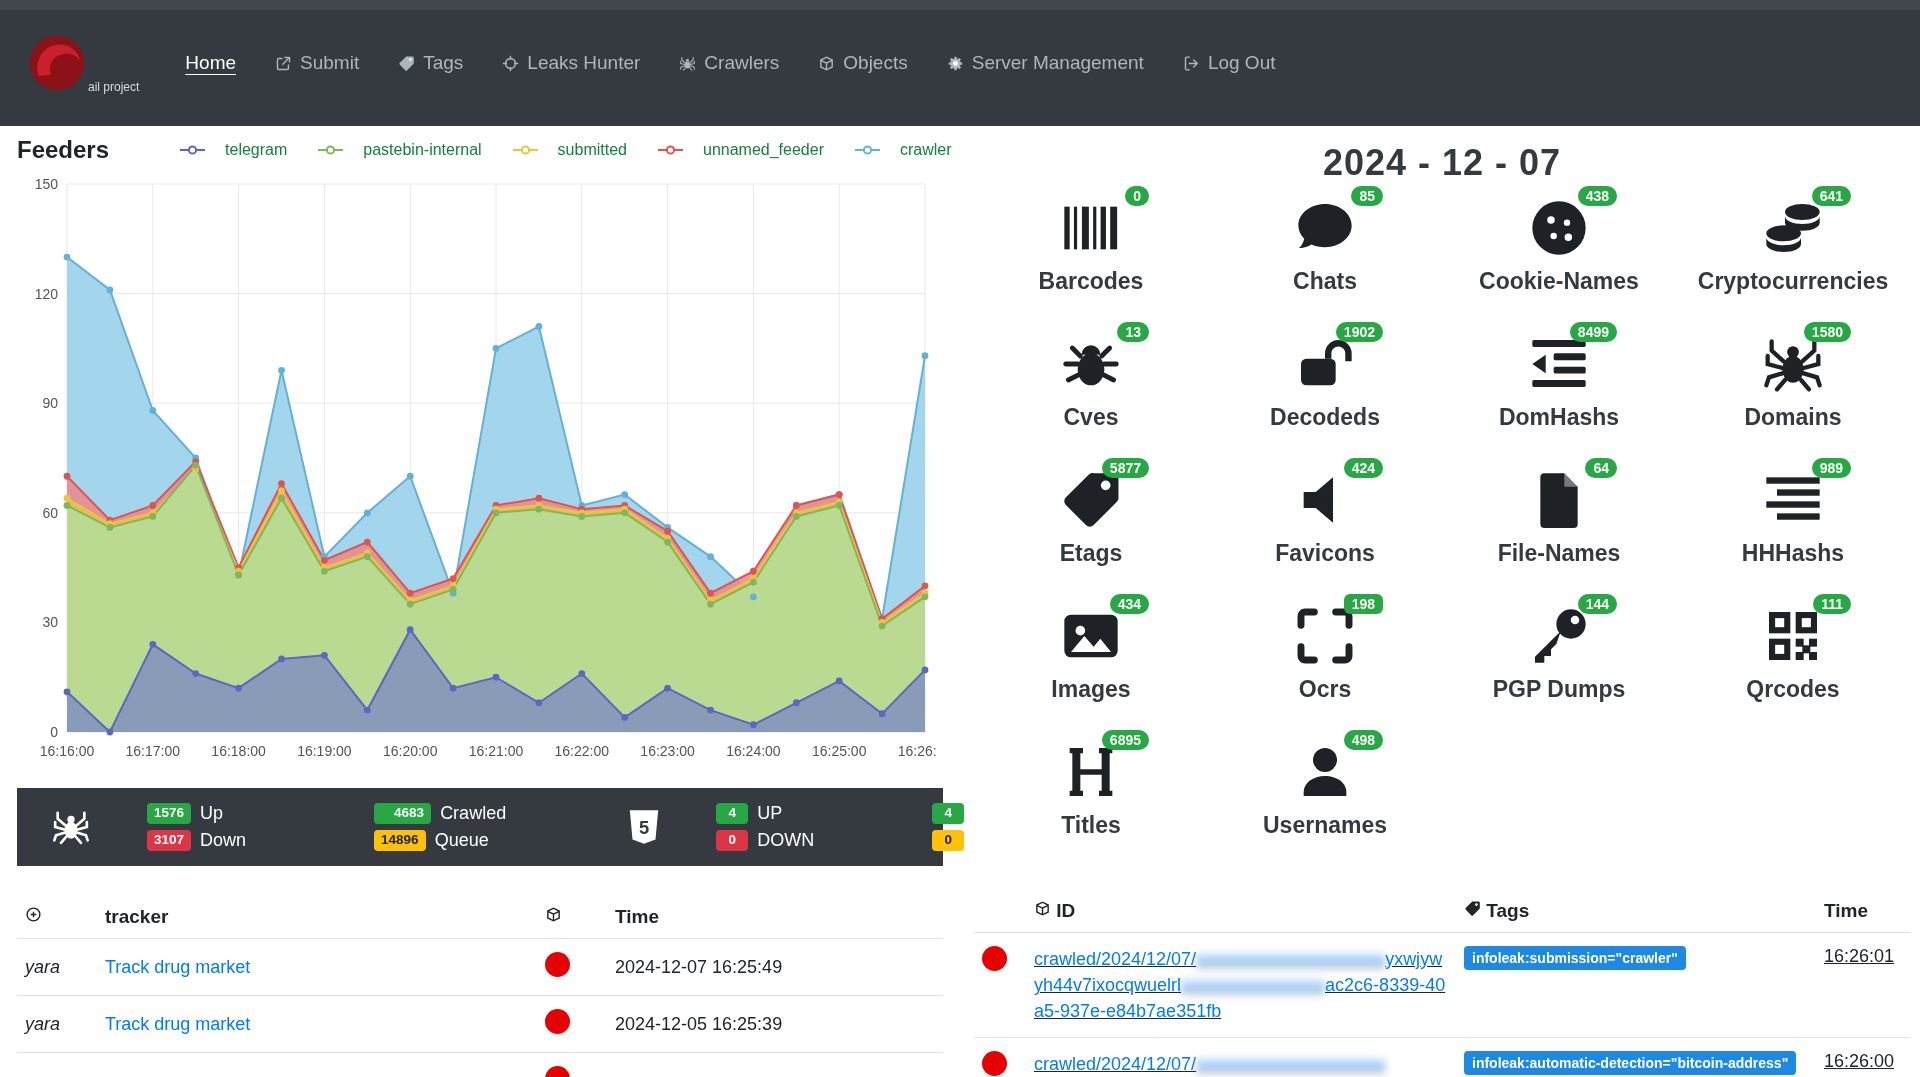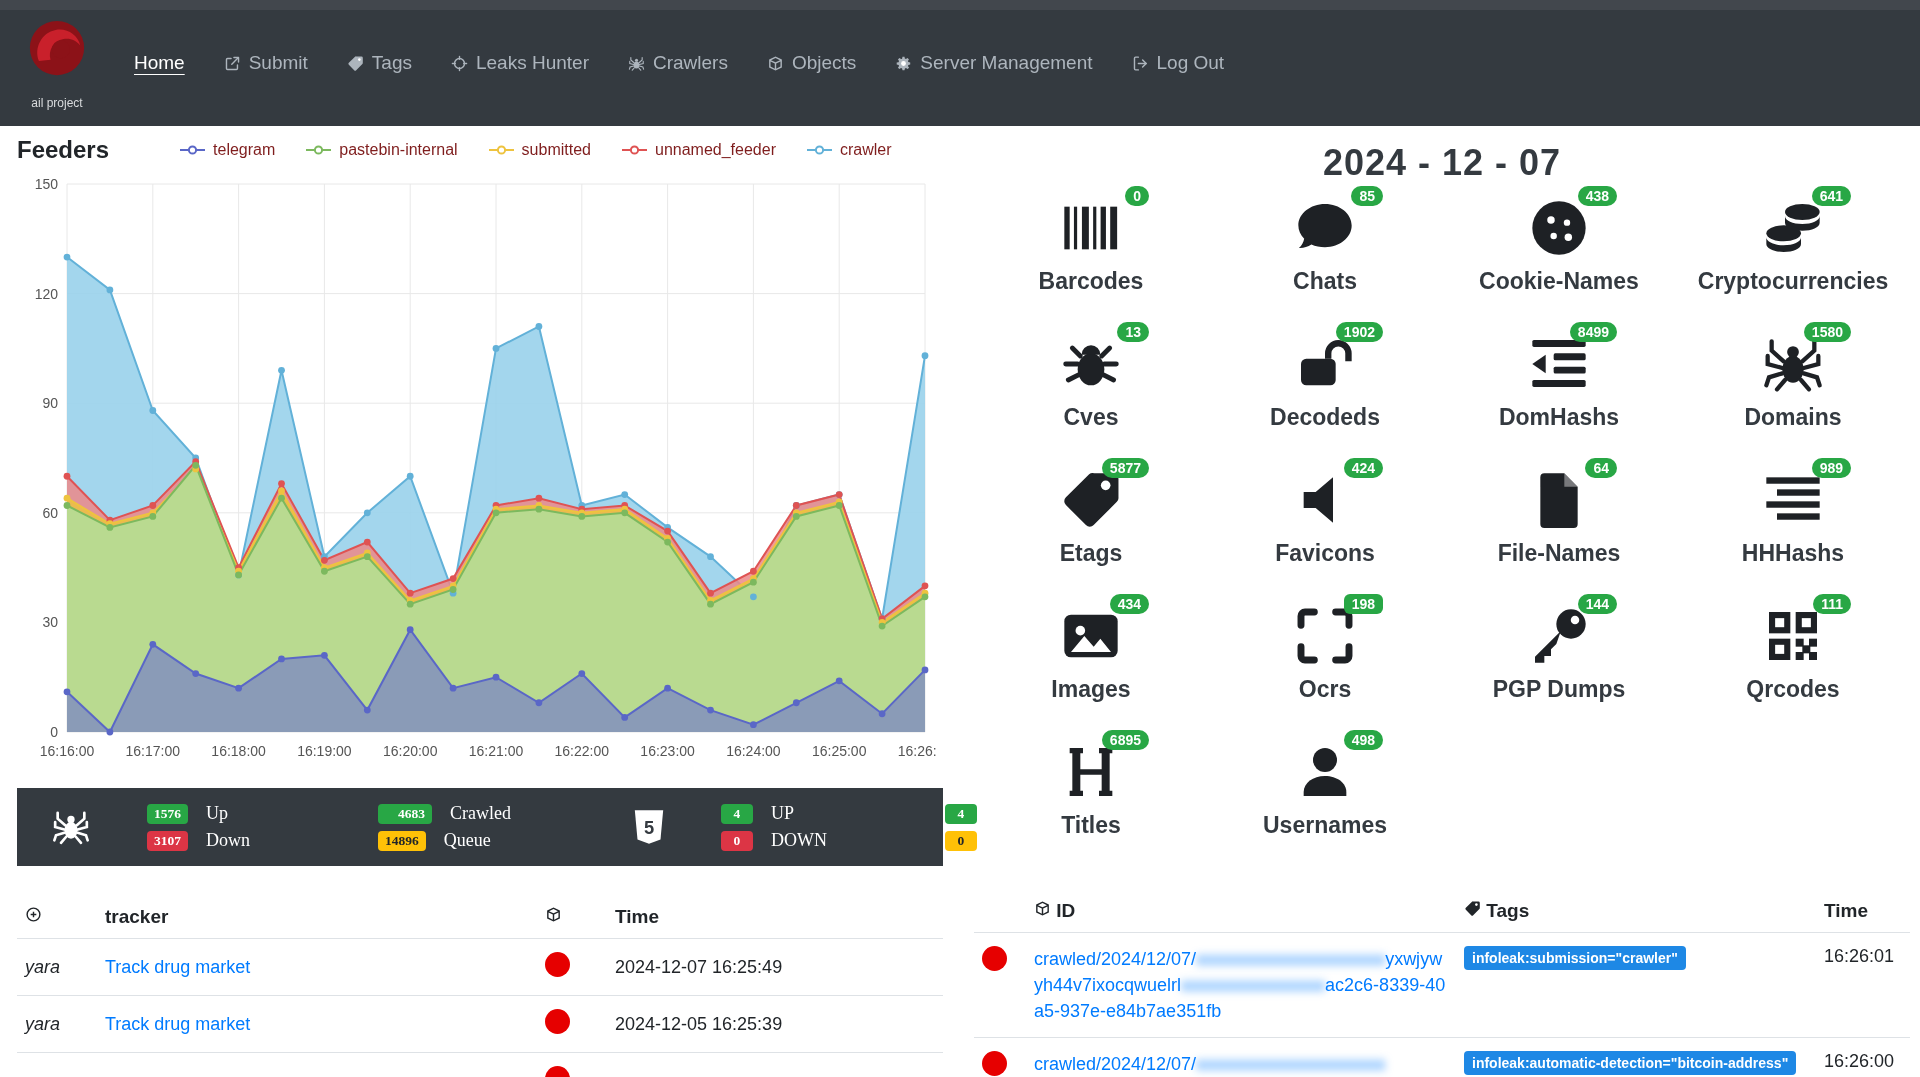--- a/index.html
+++ b/index.html
@@ -3,66 +3,66 @@
 <meta charset="utf-8">
 <style>
   * { box-sizing: border-box; }
   html,body { margin:0; padding:0; width:1920px; height:1077px; overflow:hidden;
     background:#fff; font-family:"Liberation Sans", sans-serif; color:#212529; }
 
   
   .navbar { height:126px; background:#343a40; display:flex; align-items:center;
     padding-left:26px; position:relative; }
   .navbar::before { content:""; position:absolute; top:0; left:0; right:0; height:10px; background:#42474d; }
-  .logo-wrap { display:flex; flex-direction:column; align-items:center; margin-right:46px; cursor:pointer;gap:14px; }
+  .logo-wrap { display:flex; flex-direction:row; align-items:flex-end; margin-right:46px; cursor:pointer; }
   .logo-wrap svg { width:62px; height:62px; }
   .logo-caption { color:#d9dbdd; font-size:12px; margin-top:3px; white-space:nowrap; }
   #nav-items { display:flex; align-items:center; }
   .nav-item { display:flex; align-items:center; gap:8px; color:#adb5bd; font-size:19px;
     margin-right:39px; cursor:pointer; white-space:nowrap; }
   .nav-item.active { color:#fff; text-decoration:underline; text-underline-offset:5px; }
   .nav-icon svg { width:17px; height:17px; display:block; }
   .icon { display:inline-block; line-height:0; }
   .icon svg { display:block; }
 
   
   .content { display:flex; }
   .left-col { flex:0 0 960px; padding-left:17px; }
   .right-col { flex:1; padding:0 10px 0 14px; }
 
   
   .feeders-row { display:flex; align-items:center; margin-top:10px; }
   .feeders-title { font-size:24px; font-weight:700; margin:0; color:#212529; }
   #legend { display:flex; align-items:center; gap:30px; margin-left:70px; }
-  .legend-item { display:flex; align-items:center; gap:7px; font-size:16px; color:#7f1d1d; }
+  .legend-item { display:flex; align-items:center; gap:19px; font-size:16px; color:#15803d; }
   #chart { margin-top:6px; }
   #chart text.tick { font-size:14px; fill:#555; font-family:"Liberation Sans",sans-serif; }
 
   
   .status-bar { margin-top:14px; width:926px; height:78px; background:#343a40;
     display:flex; align-items:center; color:#fff; }
   .status-icon svg { width:40px; height:40px; color:#fff; }
   .status-group { display:flex; flex-direction:column; gap:6px; }
-  .status-row { display:flex; align-items:center; gap:18px; font-size:18px;font-family:Liberation Serif, serif; }
+  .status-row { display:flex; gap:9px; font-size:18px; }
   .status-badge { font-size:13.5px; font-weight:700; padding:2px 7px; border-radius:4px;
     min-width:32px; text-align:center; color:#fff; }
 
   
   table { border-collapse:collapse; font-size:18px; color:#212529; }
   th { font-weight:700; text-align:left; padding:10px 8px; font-size:19px; }
   td { padding:13px 8px; border-top:1px solid #dee2e6; vertical-align:middle; }
   .th-icon svg { width:17px; height:17px; color:#212529; }
   .tracker-table { margin-top:30px; width:926px; }
   .tracker-table .c1 { width:80px;font-style:italic; } .tracker-table .c2 { width:440px; }
   .tracker-table .c3 { width:70px; }
   .dot { display:inline-block; width:25px; height:25px; border-radius:50%; background:#e60000; }
   a.table-link { color:#007bff; text-decoration:none; cursor:pointer; }
 
   #id-table { width:100%; margin-top:14px; }
-  #id-table td { vertical-align:top; }
+  #id-table td { vertical-align:top;text-decoration:underline; }
   #id-table .c1 { width:52px; } #id-table .c2 { width:430px; }
   #id-table .c3 { width:360px; }
   a.id-link { color:#007bff; text-decoration:none; word-break:break-all; line-height:1.45; cursor:pointer; }
   .blur { filter:blur(4px); }
   .tag-badge { display:inline-block; color:#fff; font-weight:700; font-size:14px;
     padding:4px 8px; border-radius:4px; }
 
   
   .date-heading { text-align:center; font-size:36px; font-weight:700; color:#343a40;
     margin-top:16px; letter-spacing:1px; }

